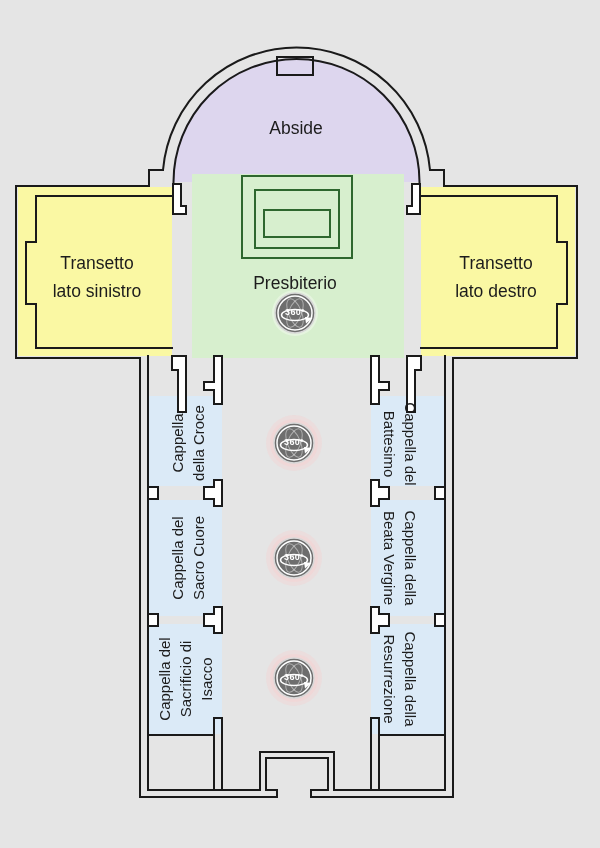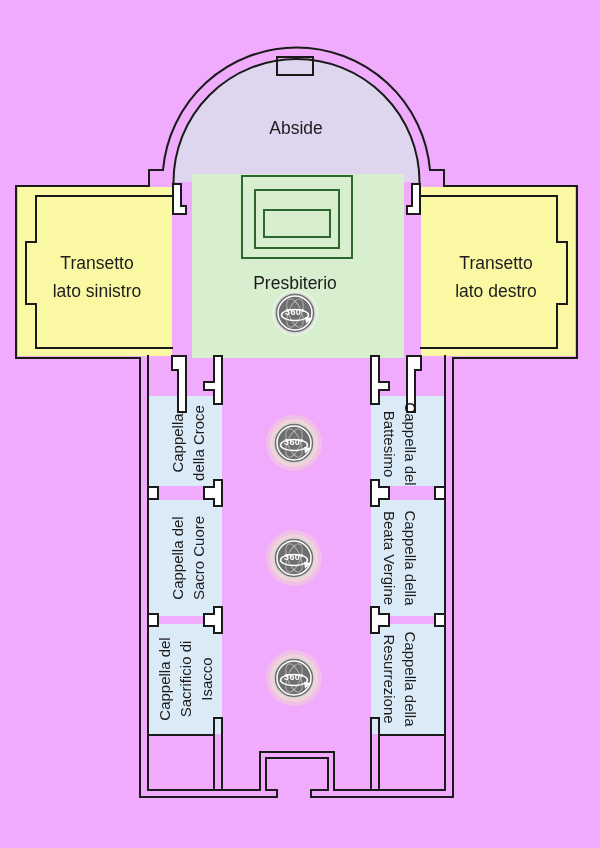--- a/index.html
+++ b/index.html
@@ -1,16 +1,16 @@
 <!DOCTYPE html>
 <html><head>
 <meta charset="utf-8">
 <style>
   html,body{margin:0;padding:0;background:#ffffff;}
-  .stage{position:relative;width:600px;height:848px;background:#f0abfc;overflow:hidden;
+  .stage{position:relative;width:600px;height:848px;background:#e5e5e5;overflow:hidden;
          font-family:"Liberation Sans", sans-serif;}
   svg{display:block}
   .wall{fill:none;stroke:#1a1a1a;stroke-width:2;stroke-linejoin:miter;stroke-linecap:square;}
   .pillar{fill:#ffffff;stroke:#1a1a1a;stroke-width:2;stroke-linejoin:miter;}
   .altar{fill:none;stroke:#2e672e;stroke-width:2;}
   .lbl{font-size:17.5px;fill:#1c1c1c;text-anchor:middle;}
   .lbl-sm{font-size:15px;fill:#1c1c1c;text-anchor:middle;}
   .icon-txt{font-size:9px;font-weight:bold;fill:#ffffff;text-anchor:middle;letter-spacing:.3px;}
   .globe{fill:none;stroke:#ffffff;stroke-width:1.5;}
   .globe-faint{fill:none;stroke:#ffffff;stroke-width:1;opacity:.45;}

